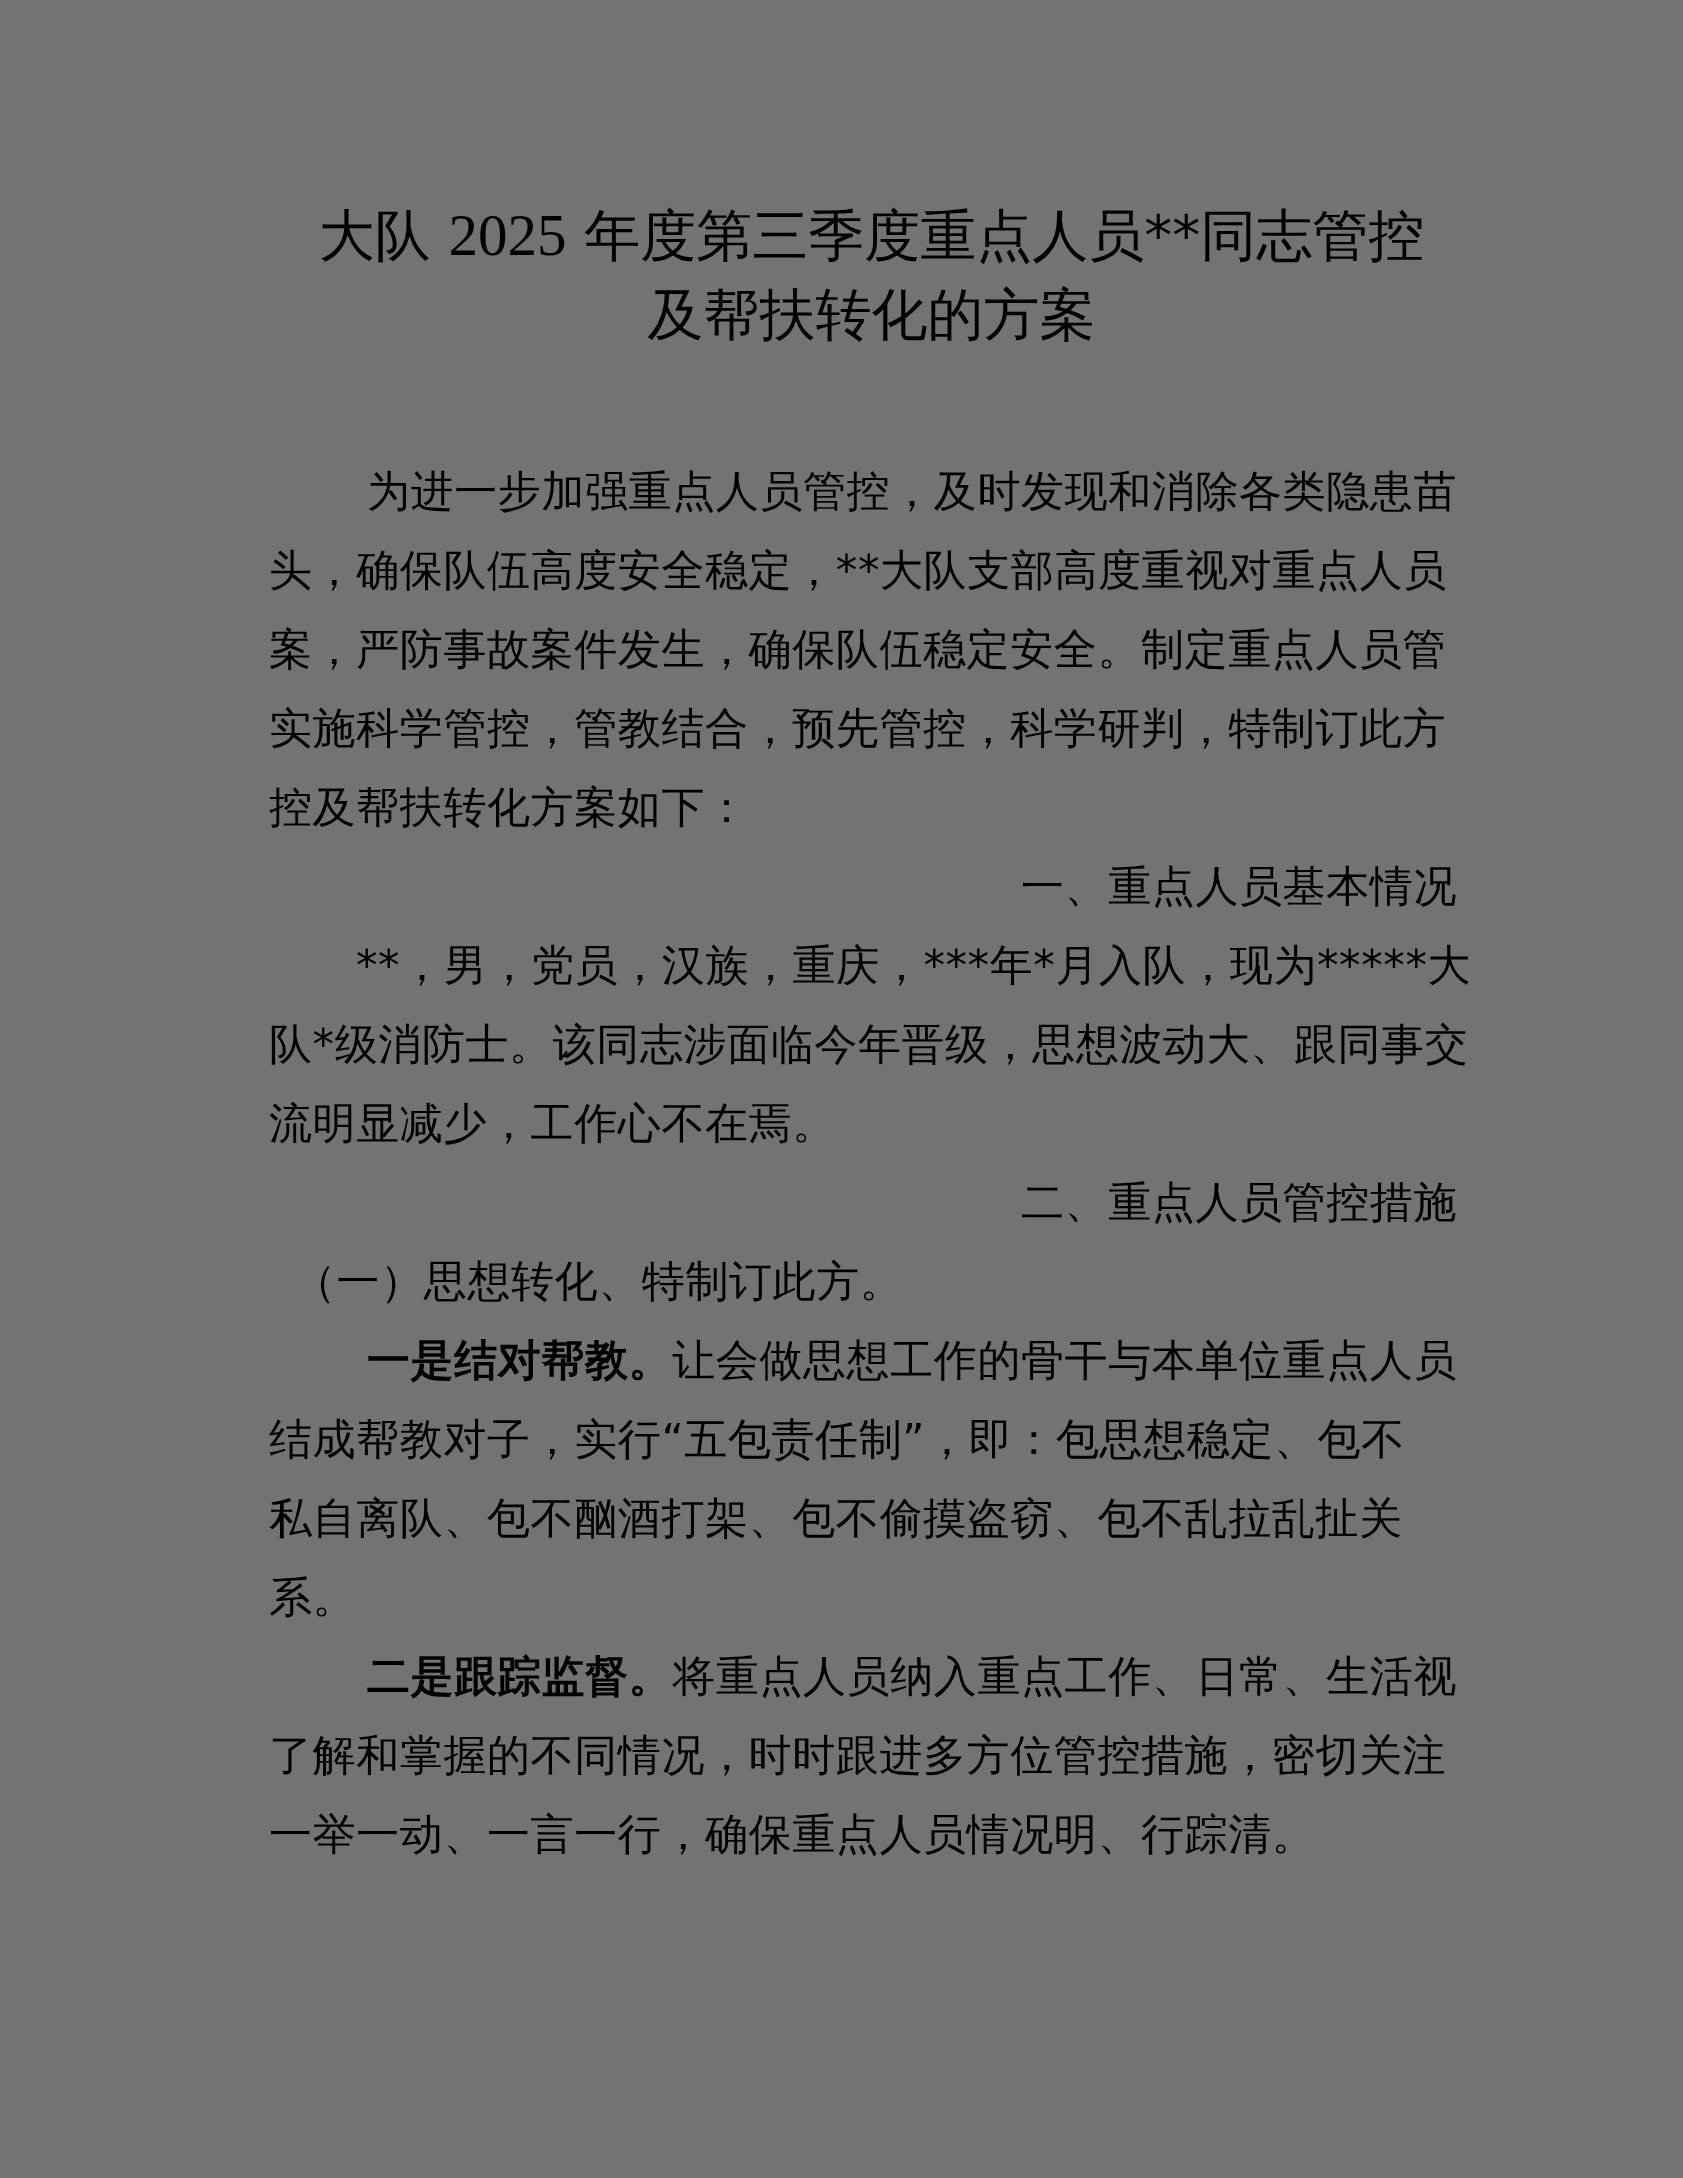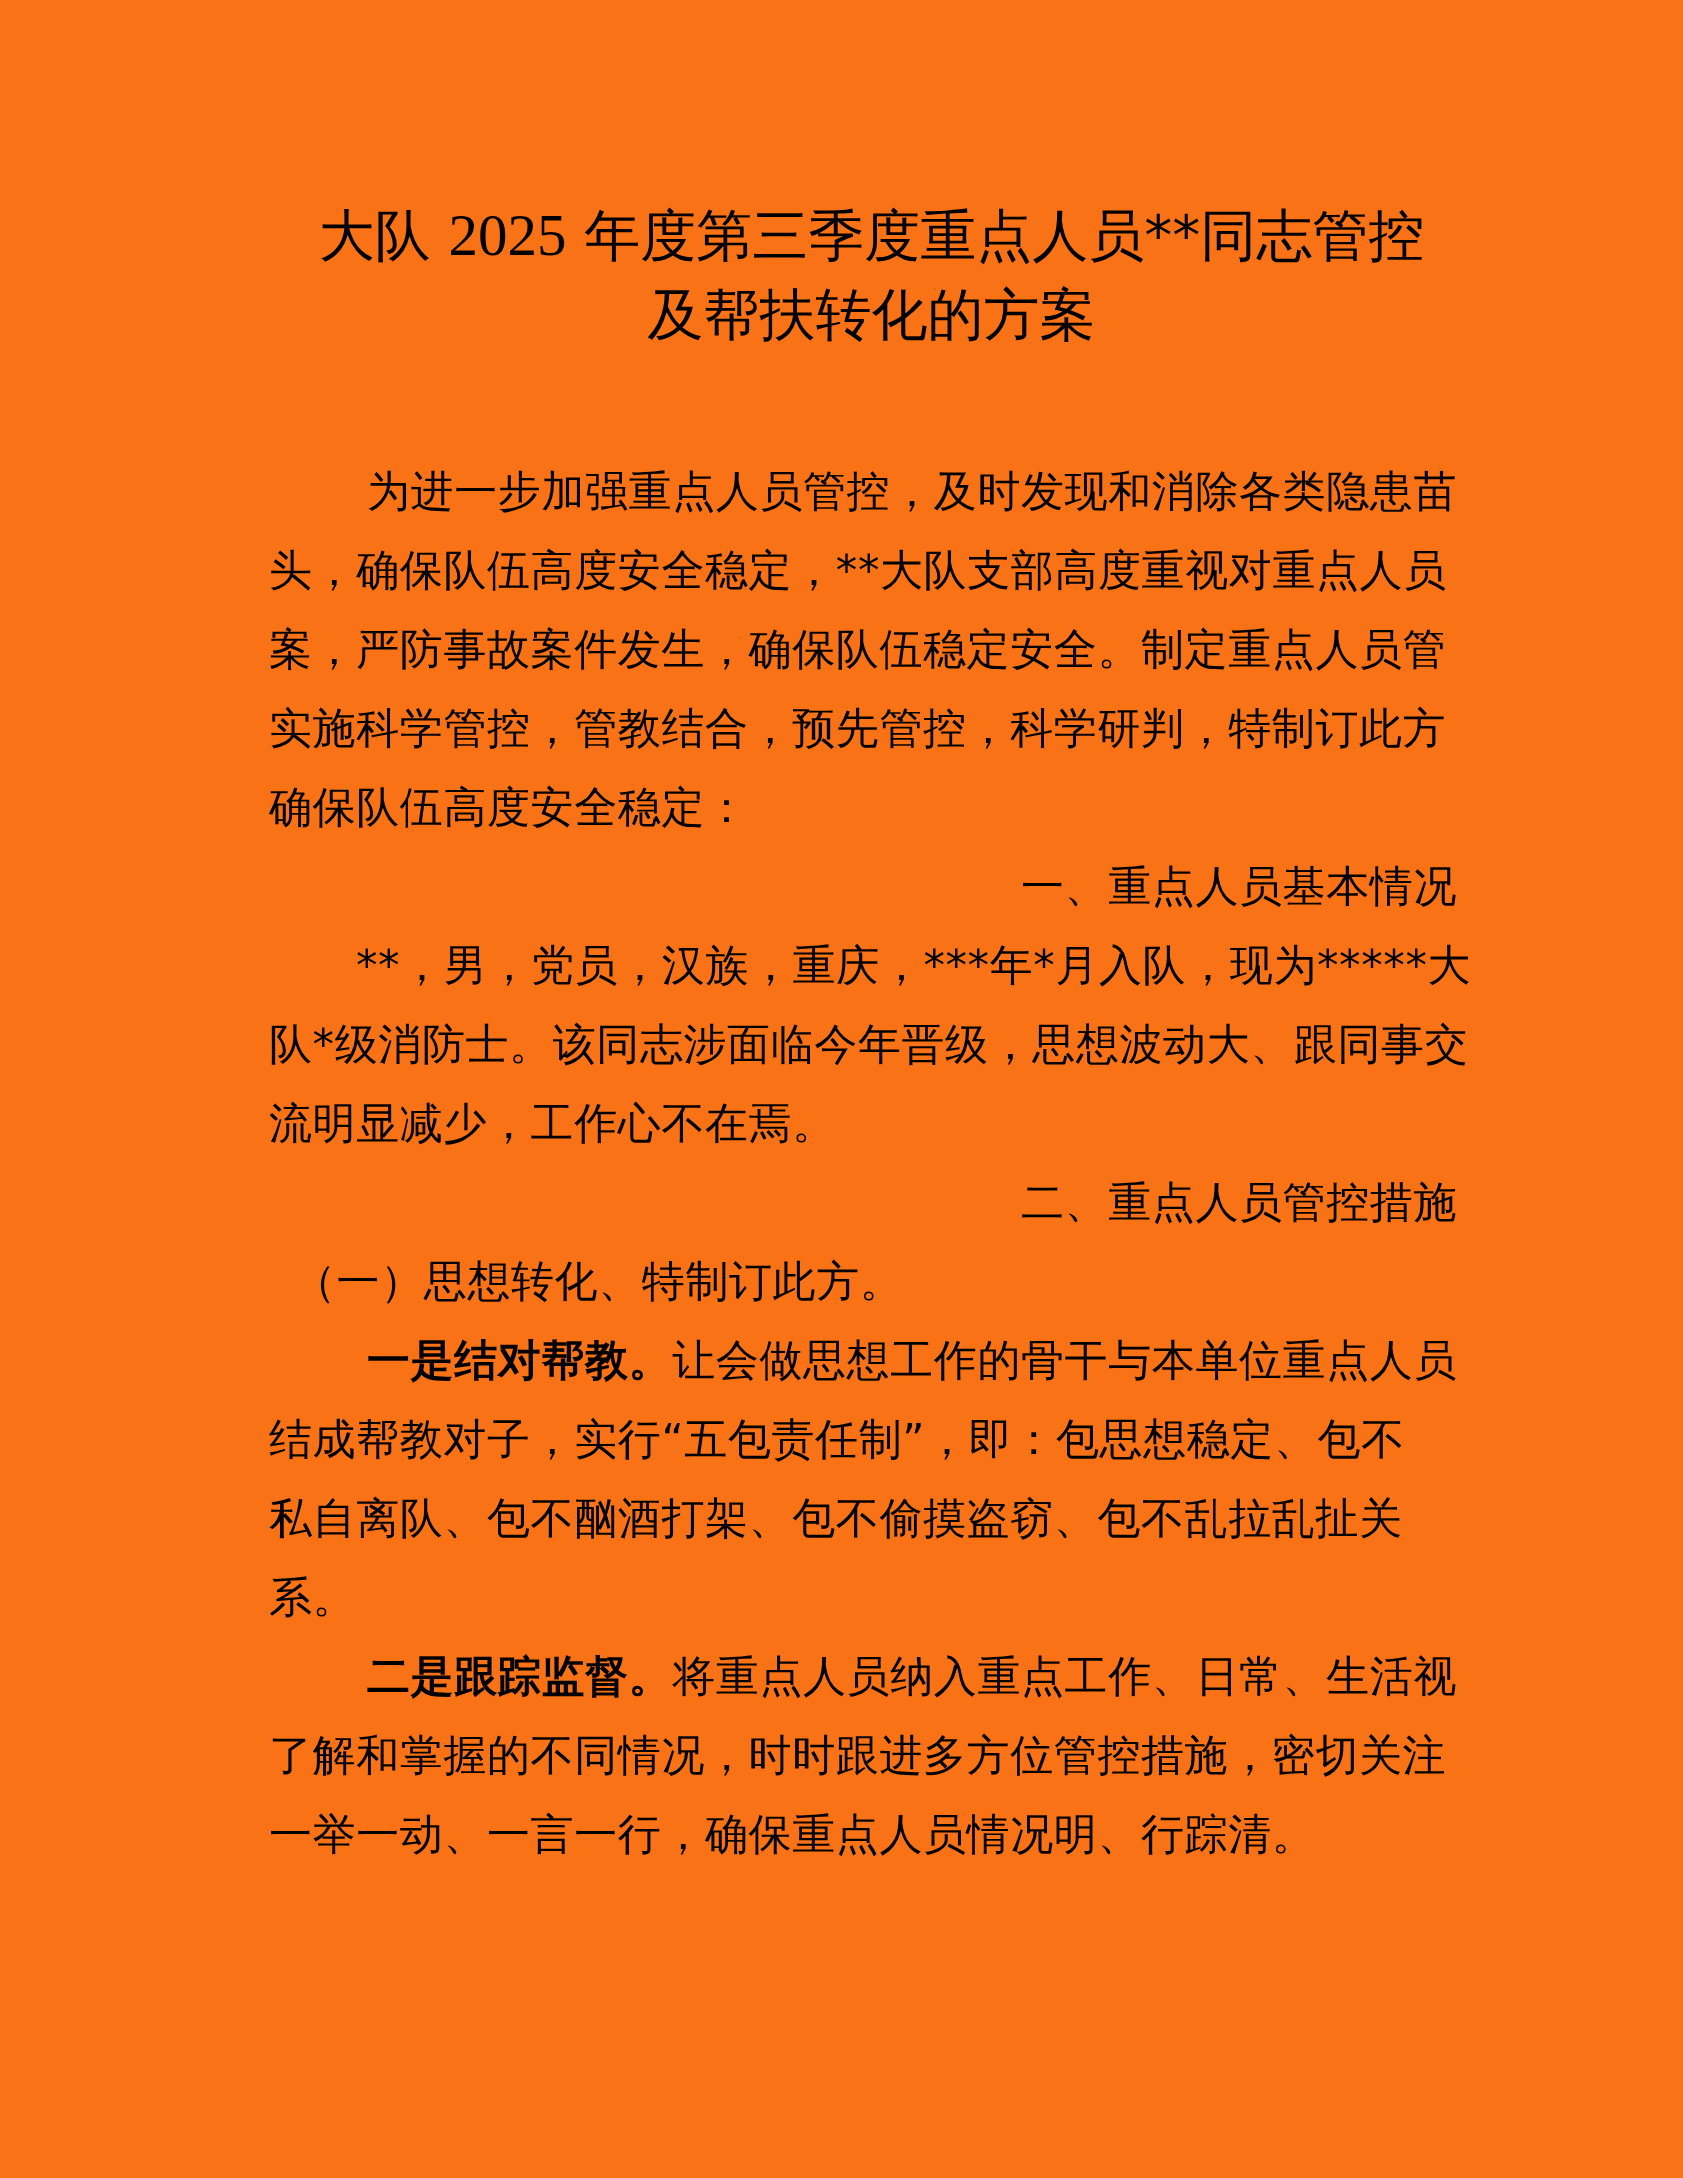--- a/index.html
+++ b/index.html
@@ -1,18 +1,18 @@
 <!DOCTYPE html>
 <html><head>
 <meta charset="utf-8">
 <style>
   html, body { margin: 0; padding: 0; background: #ffffff; }
   body { width: 1683px; height: 2178px; position: relative; overflow: hidden;
          font-family: "DejaVu Sans", "Liberation Sans", sans-serif; color: #000000; }
-  .page { position: absolute; left: 0; top: 0; width: 1683px; height: 2178px; background: #f97316; }
+  .page { position: absolute; left: 0; top: 0; width: 1683px; height: 2178px; background: #737373; }
   .title { position: absolute; left: 238px; width: 1267px; top: 196px; text-align: center;
            font-size: 56px; line-height: 79px; font-weight: normal; letter-spacing: 0px; white-space: nowrap; }
   .title .tl { display: block; }
   .title .num { font-family: "Liberation Serif", "DejaVu Serif", serif; font-size: 59px; }
   .body { position: absolute; left: 269px; top: 452px; width: 1188px; font-size: 43px; line-height: 79px; }
   .line { display: block; height: 79px; white-space: nowrap; letter-spacing: 0.6px; }
   .indent { padding-left: 87px; text-align: right; }
   .sub { padding-left: 24px; }
   .bold { font-weight: bold; }
   .serifnum { font-family: "Liberation Serif", "DejaVu Serif", serif; font-size: 46px; }
@@ -26,21 +26,21 @@
     <span class="tl"><span>大队</span> <span class="num">2025</span> <span>年度第三季度重点人员**同志管控</span></span>
     <span class="tl">及帮扶转化的方案</span>
   </div>
 
   <div class="body">
 
     <span class="line indent">为进一步加强重点人员管控，及时发现和消除各类隐患苗</span>
     <span class="line">头，确保队伍高度安全稳定，**大队支部高度重视对重点人员</span>
     <span class="line">案，严防事故案件发生，确保队伍稳定安全。制定重点人员管</span>
     <span class="line">实施科学管控，管教结合，预先管控，科学研判，特制订此方</span>
-    <span class="line">确保队伍高度安全稳定：</span>
+    <span class="line">控及帮扶转化方案如下：</span>
 
     <span class="line indent">一、重点人员基本情况</span>
     <span class="line indent">**，男，党员，汉族，重庆，***年*月入队，现为*****大</span>
     <span class="line">队*级消防士。该同志涉面临今年晋级，思想波动大、跟同事交</span>
     <span class="line">流明显减少，工作心不在焉。</span>
 
     <span class="line indent">二、重点人员管控措施</span>
     <span class="line sub">（一）思想转化、特制订此方。</span>
 
     <span class="line indent"><span class="bold">一是结对帮教。</span><span>让会做思想工作的骨干与本单位重点人员</span></span>

